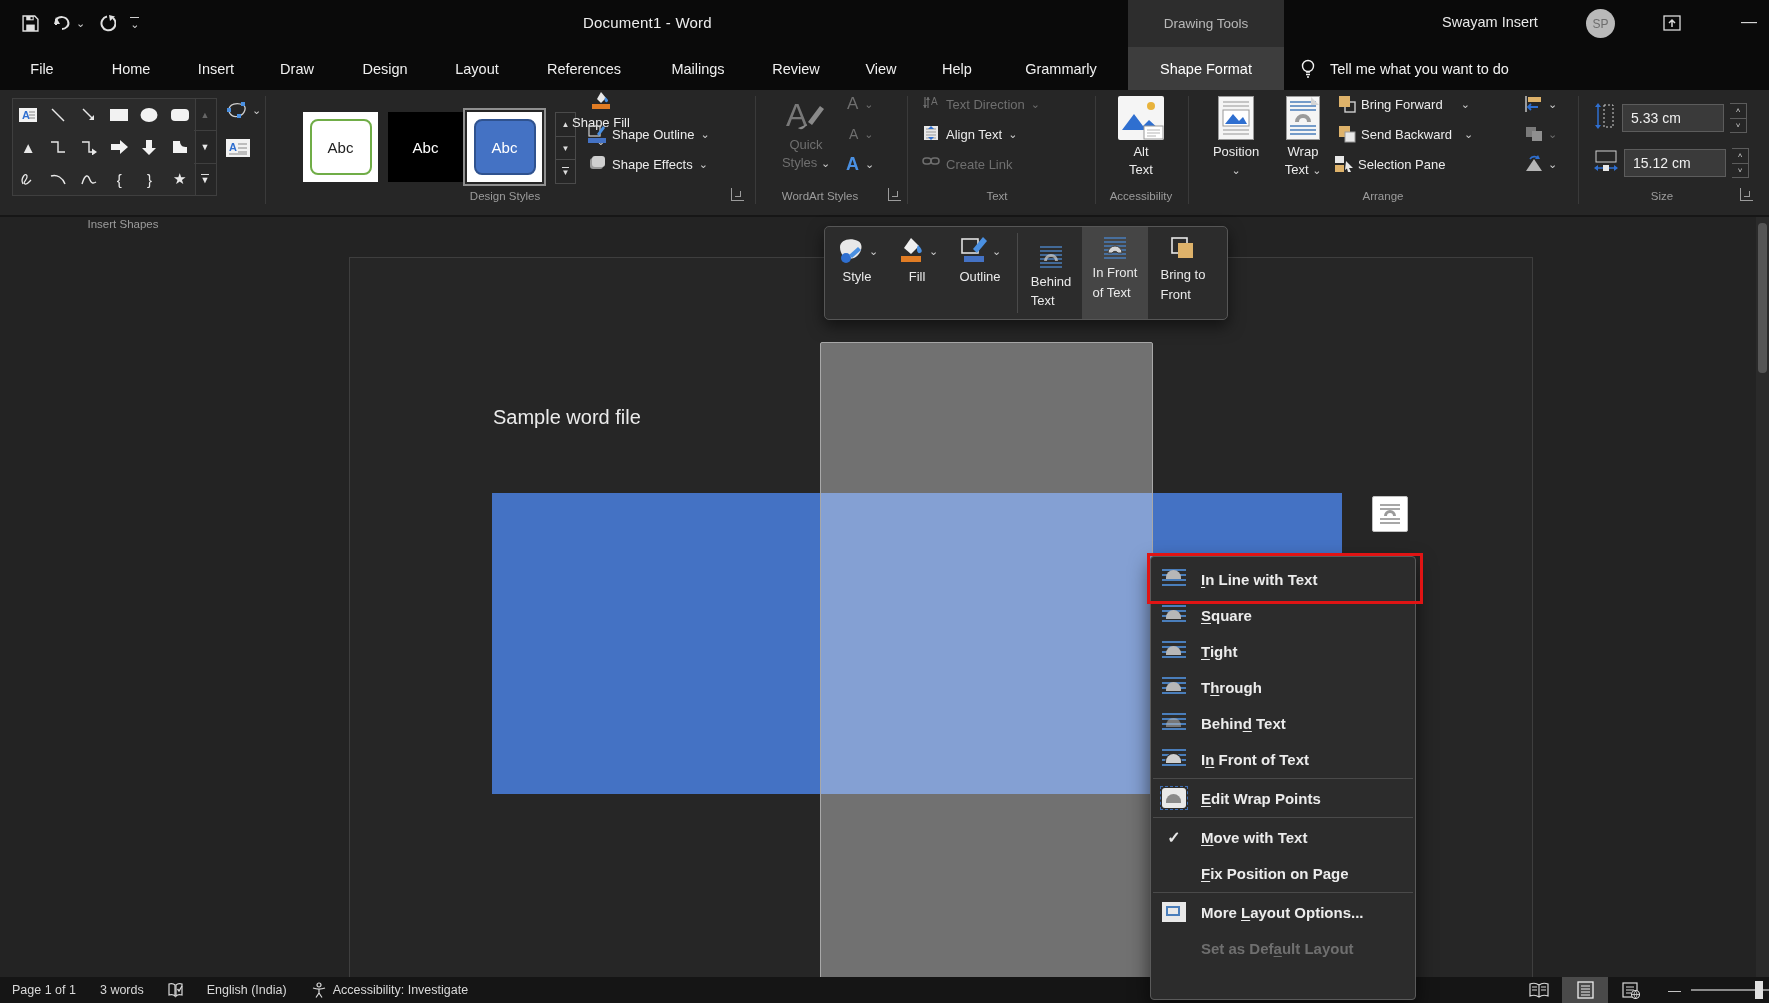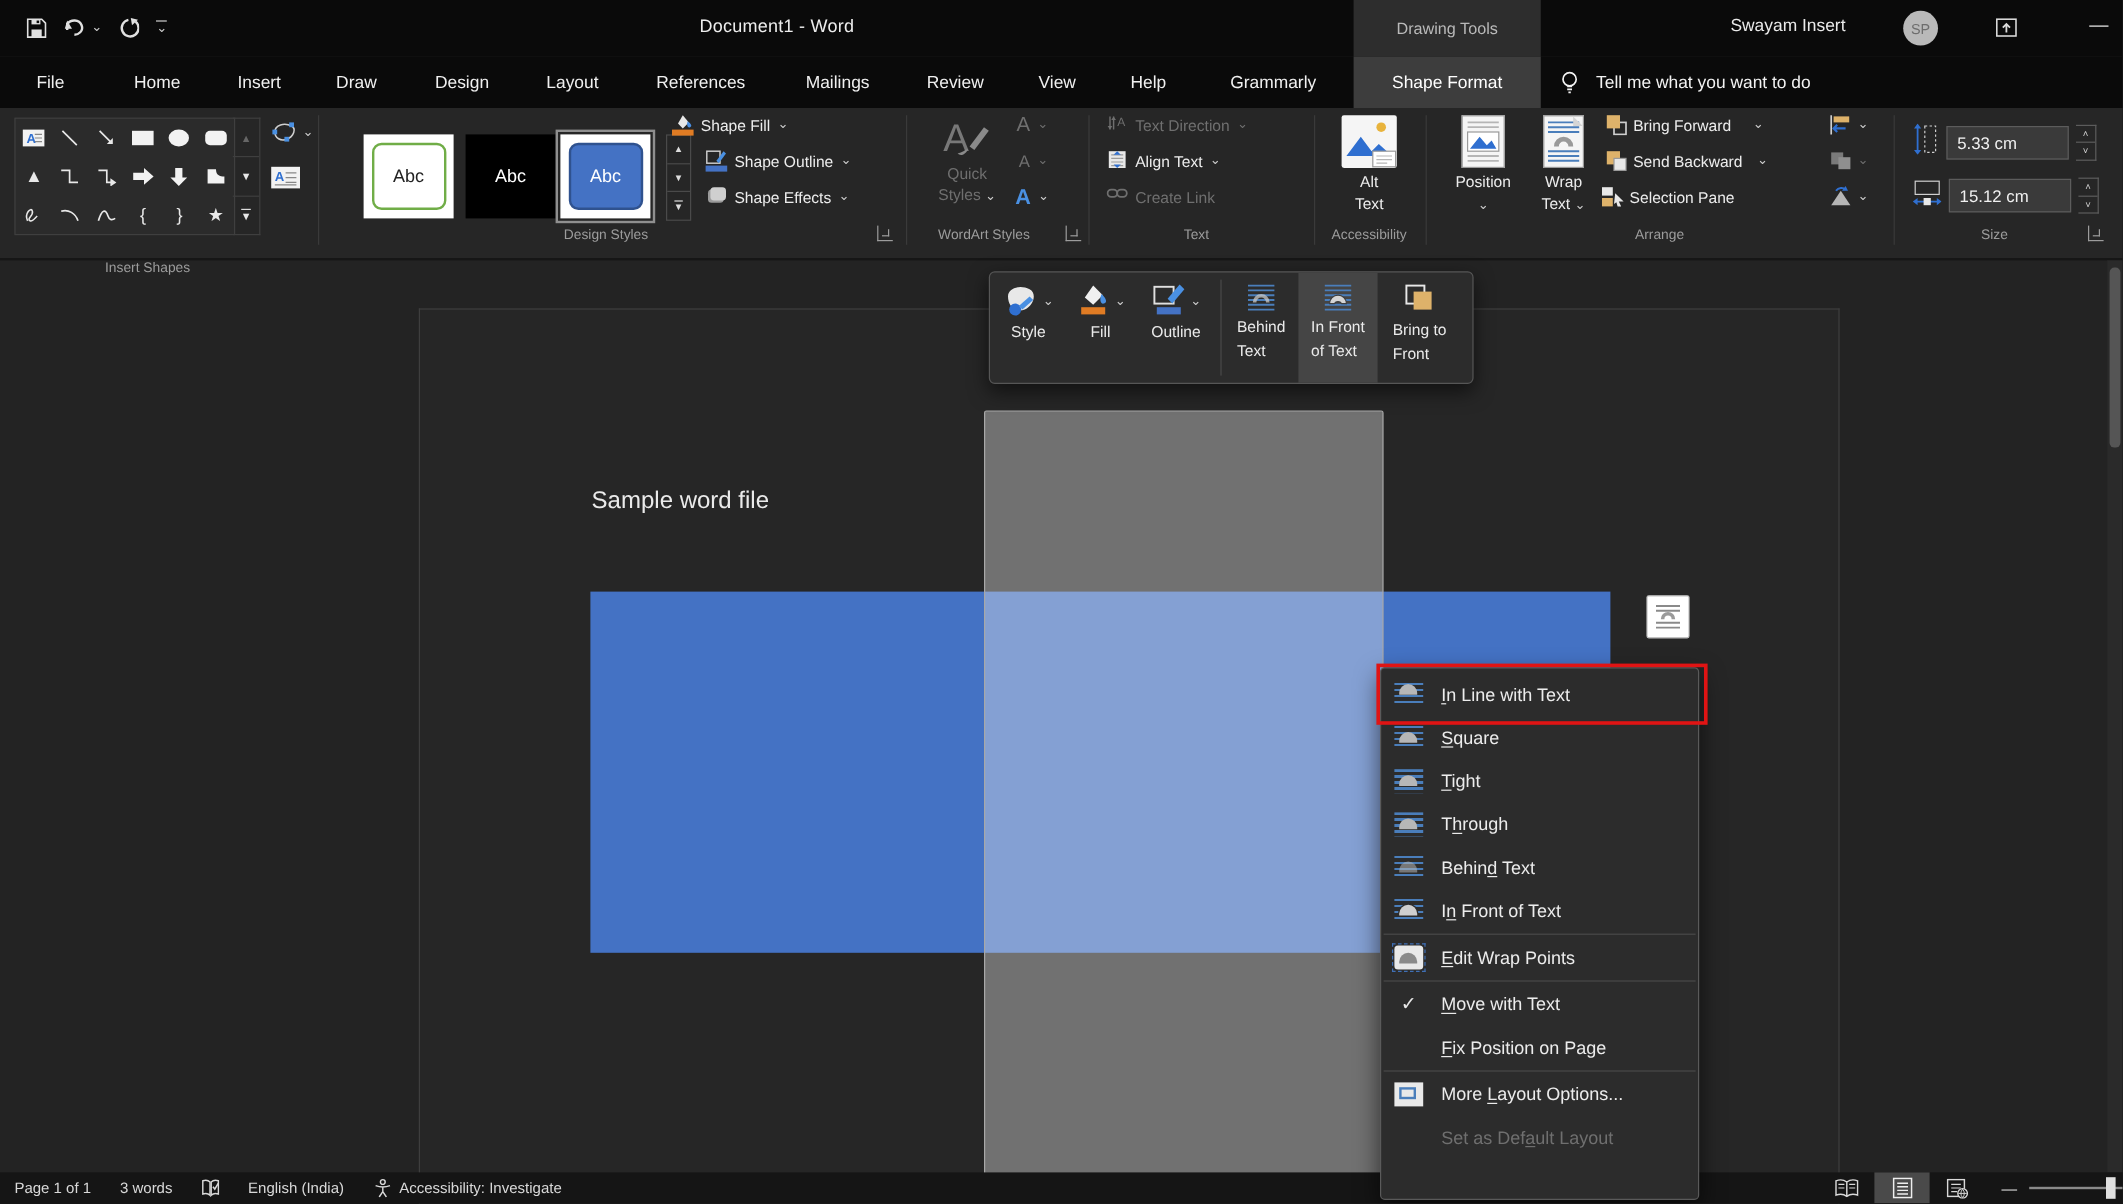--- a/index.html
+++ b/index.html
@@ -103,21 +103,21 @@
   .mt-btn{display:flex;flex-direction:column;align-items:center;justify-content:flex-start;padding-top:8px;
     font-size:13px;color:#eaeaea;line-height:1.5;}
   .mt-ic{width:30px;height:30px;position:relative;margin-bottom:2px;}
   .mt-sep{width:1px;background:#4a4a4a;margin:6px 2px;}
   .mt-btn.sel{background:#454545;}
   .mt-iconrow{display:flex;align-items:center;gap:3px;}
 
   
   #context-menu{left:1150px;top:556px;width:266px;height:444px;background:#2c2c2c;border:1px solid #5a5a5a;border-radius:4px;
     box-shadow:0 8px 20px rgba(0,0,0,.6);z-index:40;padding-top:4px;box-sizing:border-box;}
-  .mi{display:flex;align-items:center;height:36px;padding:0 10px 0 10px;gap:14px;font-size:15px;color:#ececec;cursor:default;}
+  .mi{display:flex;align-items:center;height:36px;padding:0 10px 0 10px;gap:14px;font-size:15px;color:#ececec;cursor:default;font-weight:bold;}
   .mi .mi-ic{width:26px;display:flex;justify-content:center;}
   .mi.disabled{color:#6f6f6f;}
   .msep{height:1px;background:#4a4a4a;margin:1px 2px;}
   .mcheck{font-size:16px;color:#e8e8e8;}
   #red-annotation{left:1147px;top:553px;width:270px;height:45px;border:3px solid #e01414;z-index:60;pointer-events:none;}
 
   
   #statusbar{left:0;top:977px;width:1769px;height:26px;background:#151515;color:#d9d9d9;font-size:12.5px;
     display:flex;align-items:center;z-index:20;}
   .sb-item{display:flex;align-items:center;gap:6px;padding:0 12px;height:26px;}
@@ -318,21 +318,21 @@
     <div class="thumb" id="thumb3" style="left:467px;">
       <span class="inner" style="background:#4472c4;border:2px solid #2f528f;color:#fff;">Abc</span>
     </div>
     <div class="sgscroll">
       <div>▲</div>
       <div>▼</div>
       <div>
           <span class="more-bar">▼</span>
         </div>
     </div>
-    <div class="rrow" style="left:560px;top:1px;">
+    <div class="rrow" style="left:572px;top:1px;flex-direction:column;">
       <span class="ic16">
         <svg width="18" height="13" viewBox="0 0 18 13">
             <path d="M5 8 L9 1 L14 7 L9 12 Z" fill="#e8e8e8"></path>
             <path d="M13 6 C16 8 17 10 15 11 C13 12 12 9 13 6" fill="#4a90e2"></path>
           </svg>
         <span class="bar-under" style="background:#e07c24;"></span>
       </span>
       <span>Shape Fill</span>
         <span class="chev">⌄</span>
     </div>
@@ -592,21 +592,21 @@
               <rect x="3" y="4" width="16" height="14" fill="none" stroke="#e0e0e0" stroke-width="1.6"></rect>
               <path d="M14 14 L24 2 L28 6 L18 18 Z" fill="#4a90e2"></path>
               <rect x="5" y="21" width="20" height="6" fill="#4472c4"></rect>
             </svg>
       </span>
           <span class="chev">⌄</span>
         </span>
       <span>Outline</span>
     </div>
     <div class="mt-sep"></div>
-    <div class="mt-btn" style="width:62px;">
+    <div class="mt-btn" style="width:62px;justify-content:center;">
       <span class="mt-ic" style="width:26px;height:26px;">
         <svg width="26" height="26" viewBox="0 0 26 26">
             <path d="M2 3h22M2 7h22M2 11h22M2 15h22M2 19h22M2 23h22" stroke="#4a7ebb" stroke-width="1.6"></path>
             <path d="M6 17 A7 7 0 0 1 20 17 L17 17 A4 4 0 0 0 9 17 Z" fill="rgba(200,200,200,.75)"></path>
           </svg>
       </span>
       <span><span>Behind</span><br><span>Text</span></span>
     </div>
     <div class="mt-btn sel" style="width:66px;">
       <span class="mt-ic" style="width:26px;height:26px;">

